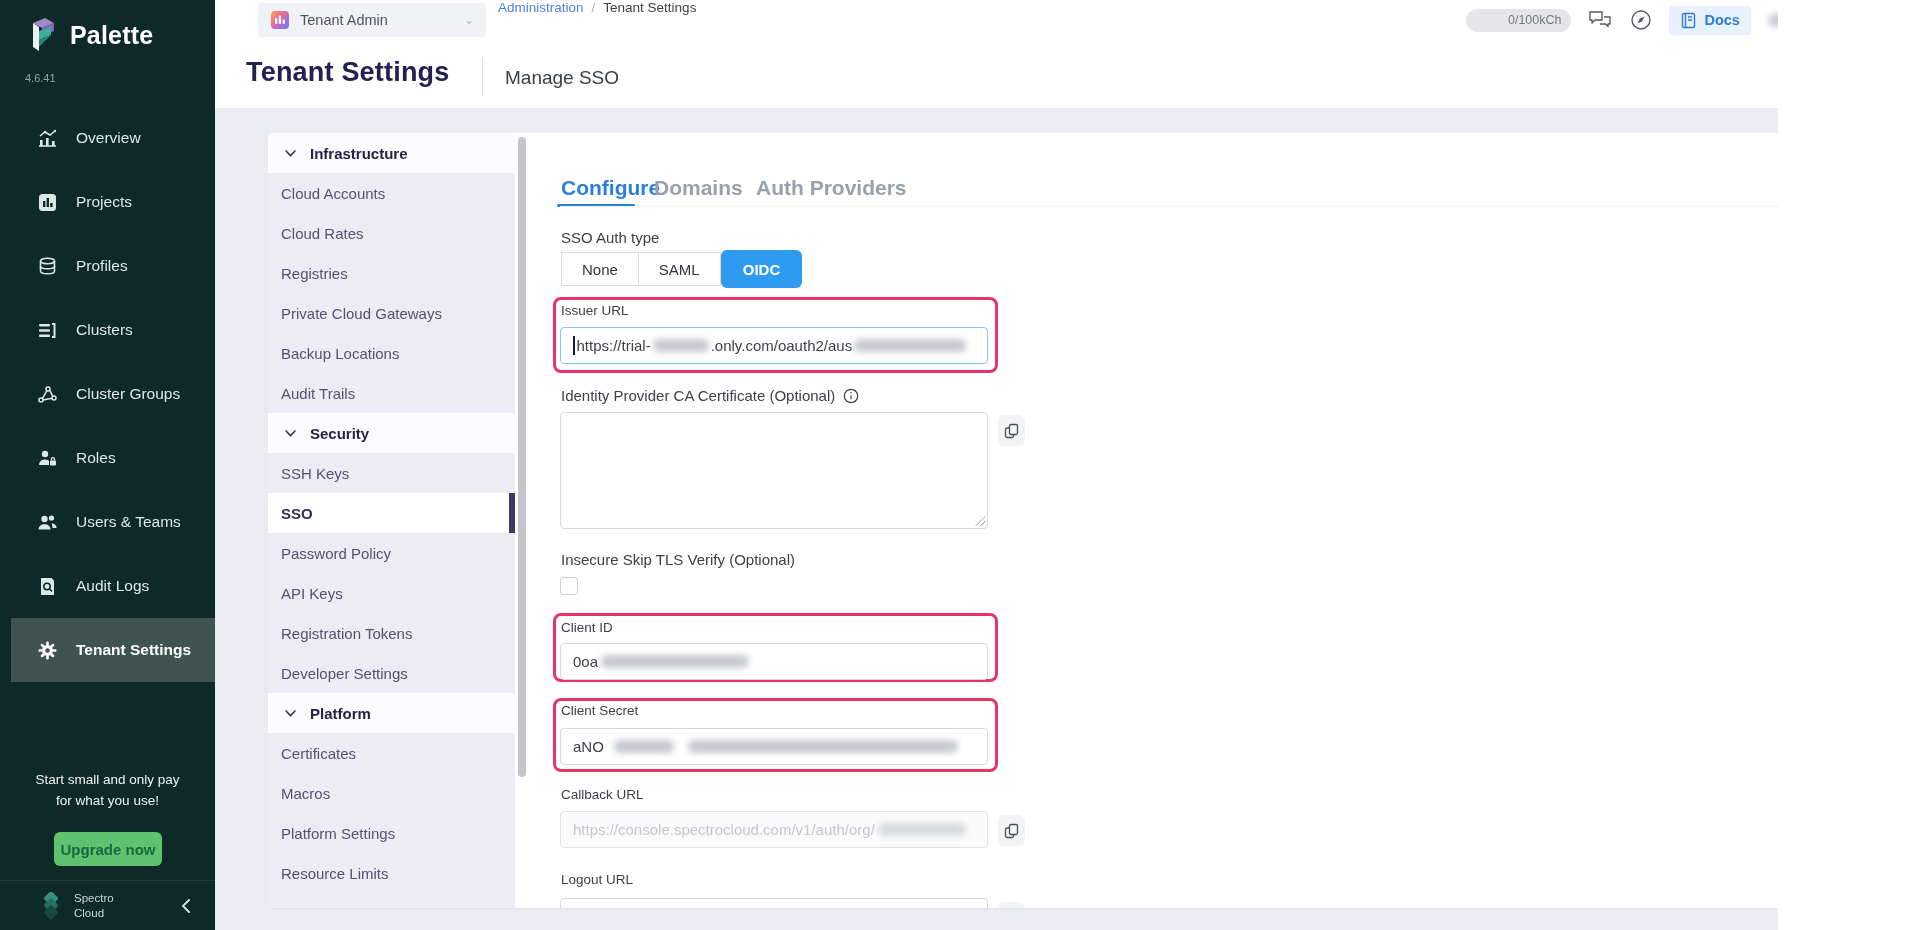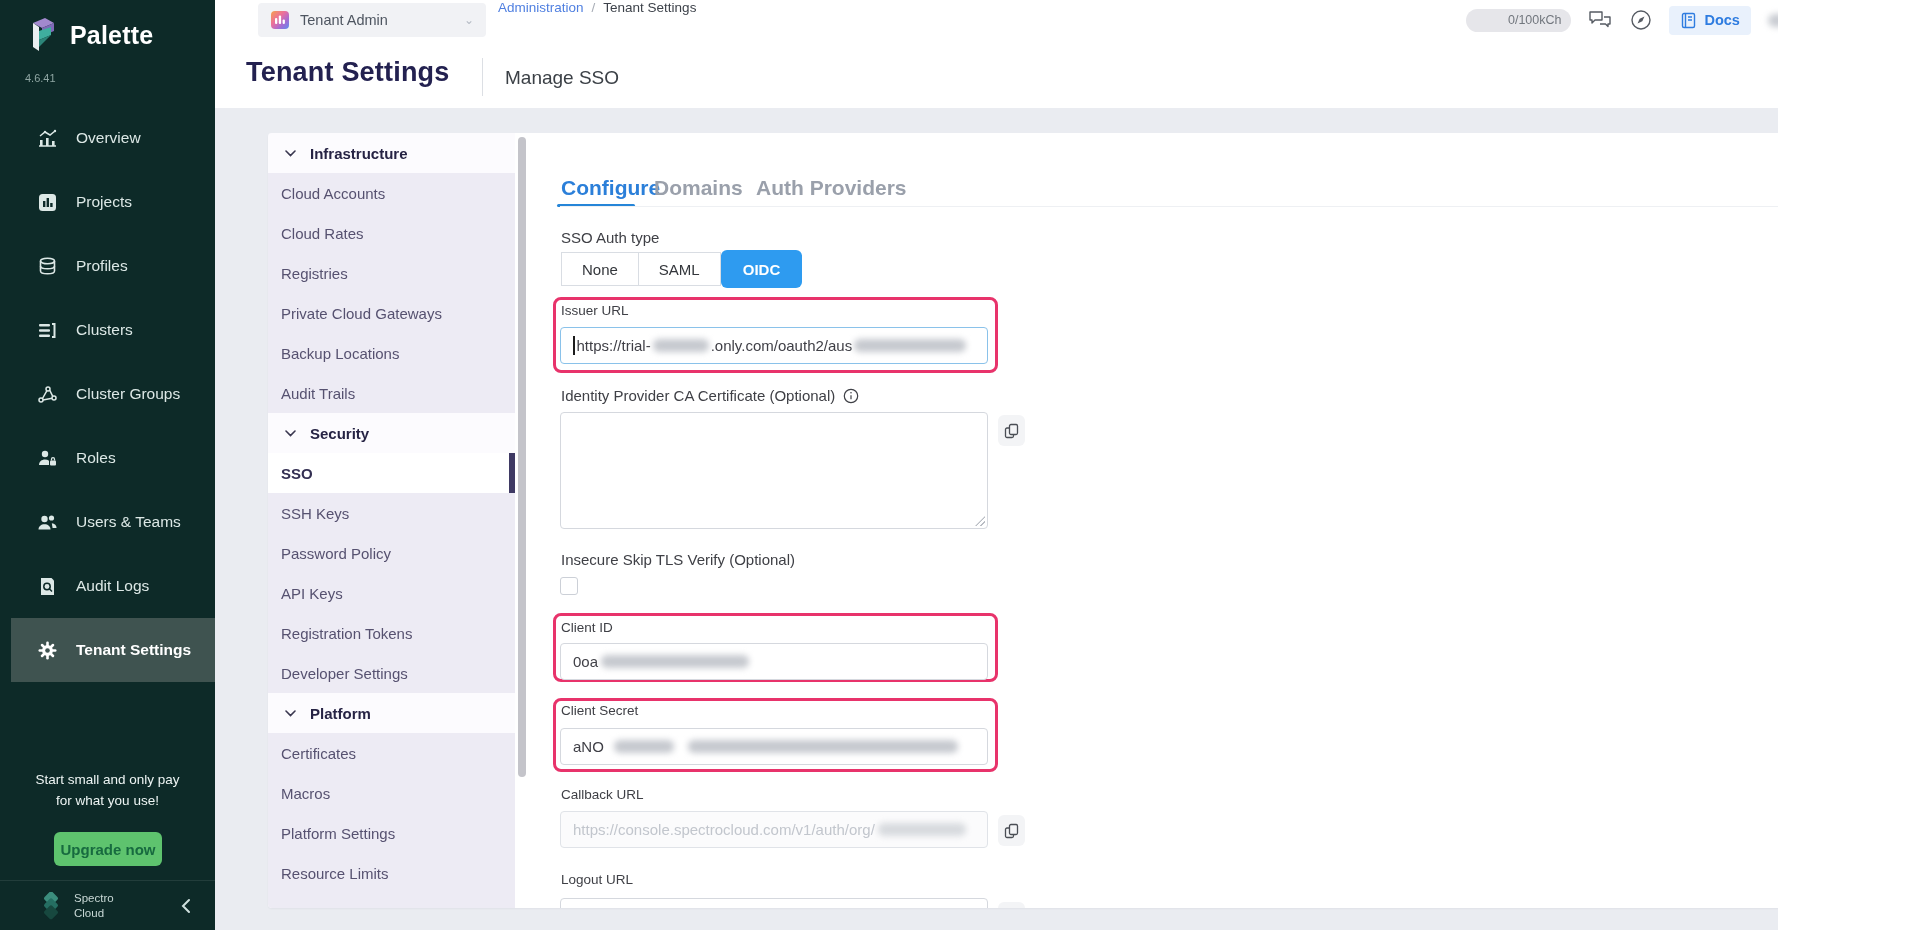--- a/index.html
+++ b/index.html
@@ -320,26 +320,26 @@
         <div class="sub-item">
             <span>Audit Trails</span>
           </div>
 
         <div class="sec-head">
           <svg width="11" height="7" viewBox="0 0 11 7">
               <path d="M1 1 L5.5 5.5 L10 1" fill="none" stroke="#3a3750" stroke-width="1.6" stroke-linecap="round"></path>
             </svg>
           <span class="sec-title">Security</span>
         </div>
+        <div class="sub-item">
+            <span>SSH Keys</span>
+          </div>
         <div class="sub-item active">
             <span>SSO</span>
             <span class="active-bar"></span>
-          </div>
-        <div class="sub-item">
-            <span>SSH Keys</span>
           </div>
         <div class="sub-item">
             <span>Password Policy</span>
           </div>
         <div class="sub-item">
             <span>API Keys</span>
           </div>
         <div class="sub-item">
             <span>Registration Tokens</span>
           </div>

